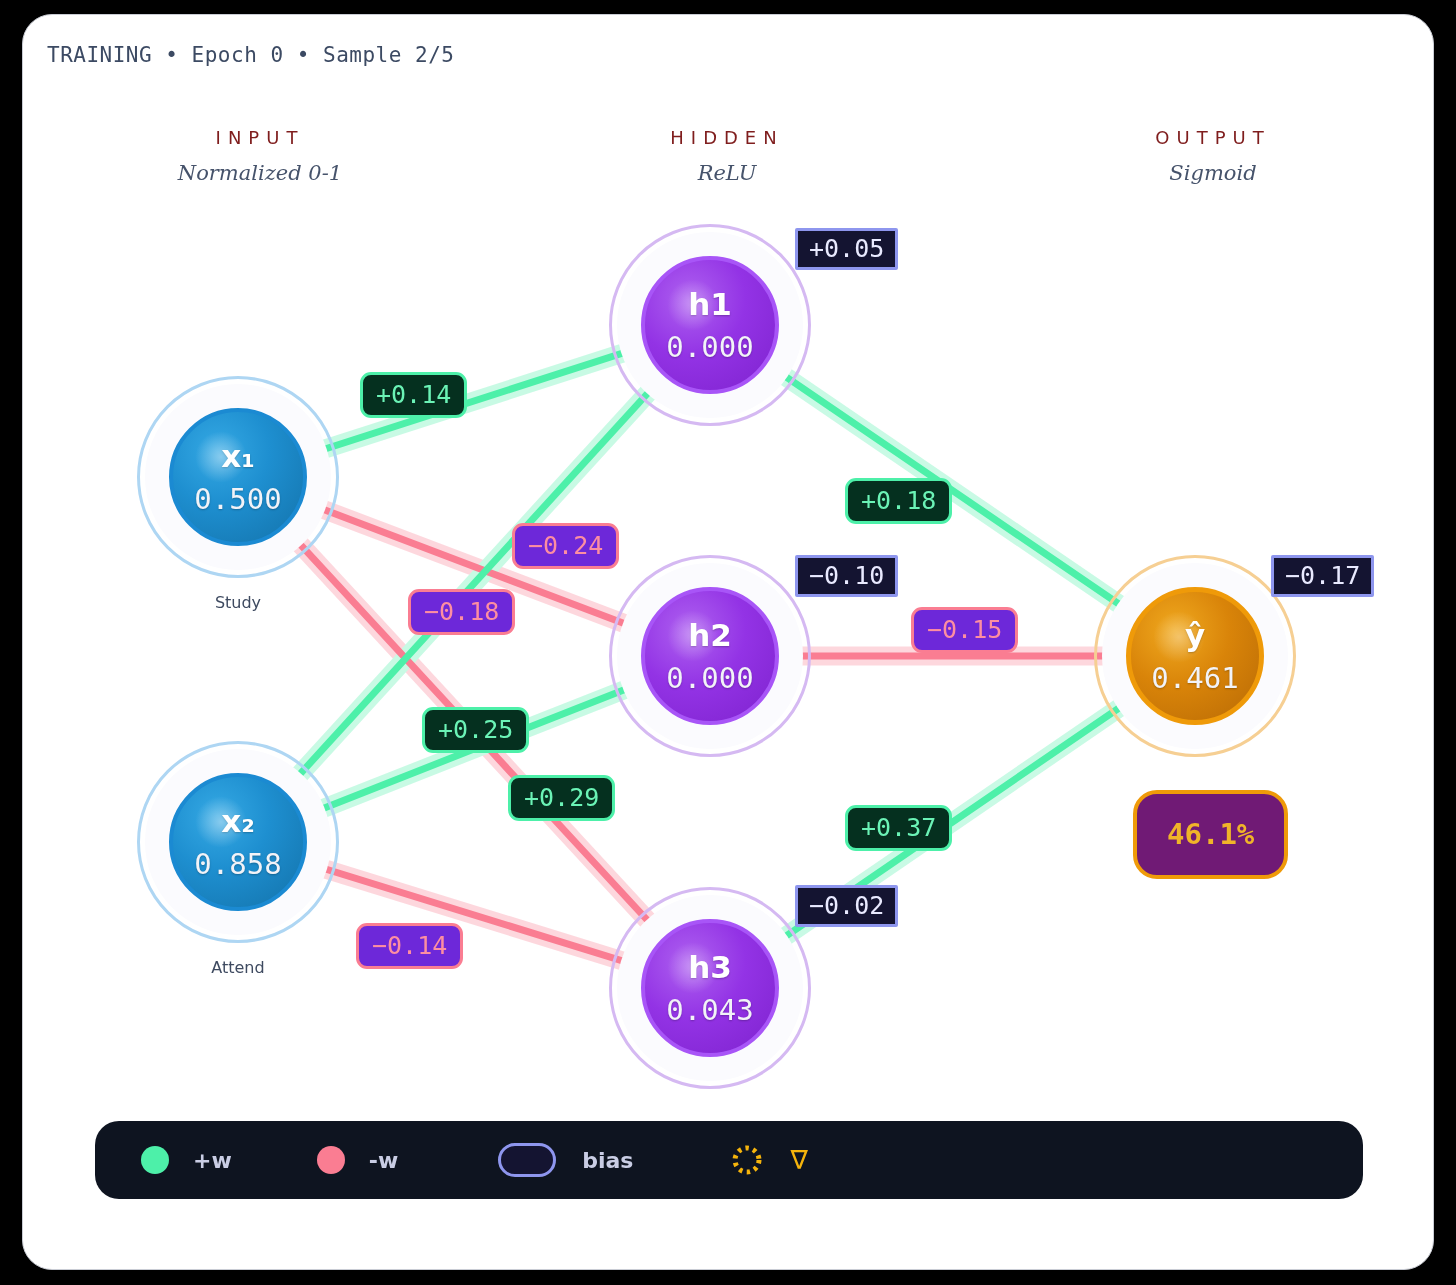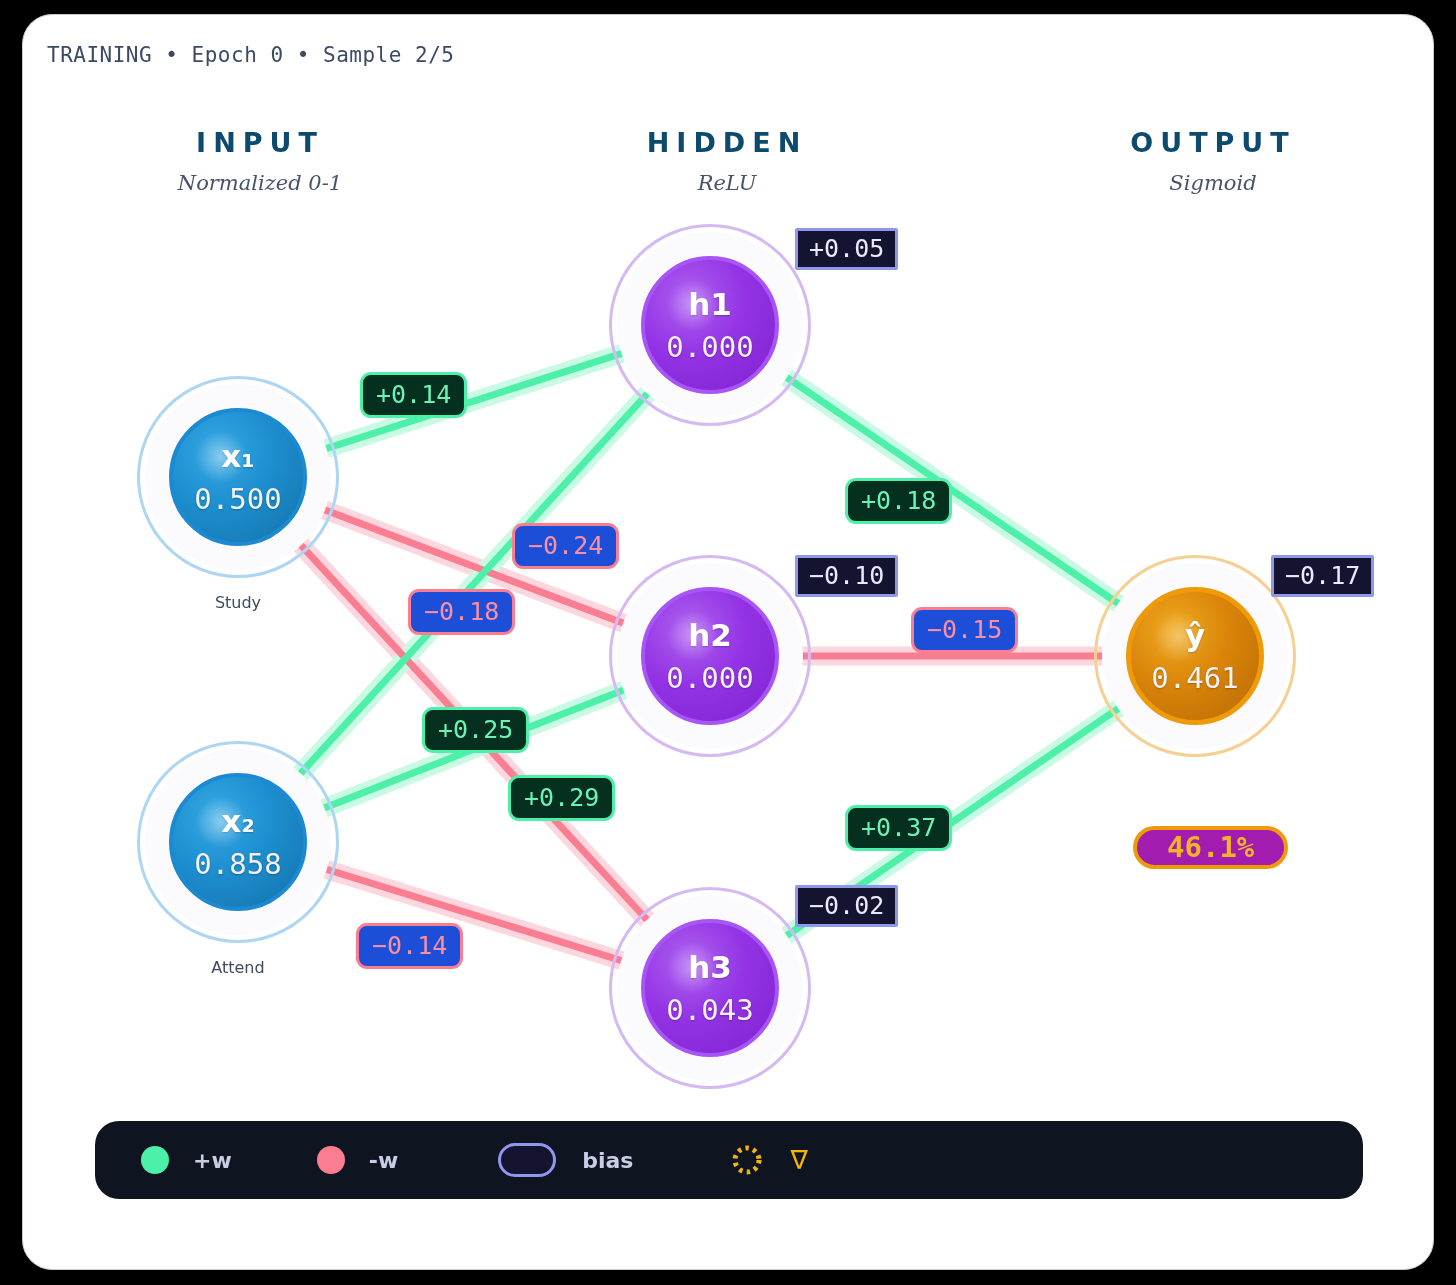--- a/index.html
+++ b/index.html
@@ -8,21 +8,21 @@
 
   #card{position:absolute;left:22px;top:14px;width:1412px;height:1256px;
         background:#ffffff;border-radius:30px;border:1px solid #c9ccd4;
         box-sizing:border-box;overflow:hidden;}
 
   #status{position:absolute;left:24px;top:28px;
           font-family:"DejaVu Sans Mono","Liberation Mono",monospace;
           font-size:21px;letter-spacing:.5px;color:#3c4a63;white-space:pre;}
 
   .colhead{position:absolute;text-align:center;}
-  .colhead .t{font-size:27px;font-weight:700;letter-spacing:7px;color:#0c4a6e;}
+  .colhead .t{font-size:18px;font-weight:400;letter-spacing:7px;color:#7f1d1d;}
   .colhead .s{font-size:21px;font-style:italic;color:#46536b;margin-top:13px;
               font-family:"DejaVu Serif","Liberation Serif",serif;}
 
   #wires{position:absolute;left:0;top:0;width:1412px;height:1256px;}
 
   .node{position:absolute;border-radius:50%;box-sizing:border-box;
         display:flex;flex-direction:column;align-items:center;justify-content:center;}
   .ring{position:absolute;border-radius:50%;box-sizing:border-box;}
   .halo{position:absolute;border-radius:50%;background:#fbfbfe;}
   .gloss{position:absolute;border-radius:50%;pointer-events:none;}
@@ -35,26 +35,26 @@
 
   .bias{position:absolute;background:#141431;border:3px solid #8e96ee;
         border-radius:2px;padding:5px 11px 6px;
         font-family:"DejaVu Sans Mono","Liberation Mono",monospace;
         font-size:25px;color:#e9eaff;line-height:1;white-space:nowrap;}
 
   .w{position:absolute;border-radius:11px;padding:7px 13px 8px;
      font-family:"DejaVu Sans Mono","Liberation Mono",monospace;
      font-size:25px;line-height:1;white-space:nowrap;border:3px solid;}
   .wpos{background:#05301f;border-color:#4df0a9;color:#6bf3b6;}
-  .wneg{background:#1d4ed8;border-color:#fa7d92;color:#fd8ea1;}
-
-  #pct{position:absolute;background:#a21caf;border:4px solid #ef9a09;
-       border-radius:24px;padding:3px 30px;
+  .wneg{background:#6d28d9;border-color:#fa7d92;color:#fd8ea1;}
+
+  #pct{position:absolute;background:#701a75;border:4px solid #ef9a09;
+       border-radius:24px;padding:26px 30px;
        font-family:"DejaVu Sans Mono","Liberation Mono",monospace;
-       font-size:29px;font-weight:700;color:#f0b429;line-height:1;margin-top:36px;}
+       font-size:29px;font-weight:700;color:#f0b429;line-height:1;}
 
   #legend{position:absolute;left:72px;top:1106px;width:1268px;height:78px;
           background:#0e1420;border-radius:24px;display:flex;align-items:center;}
   .lgi{display:flex;align-items:center;}
   .dot{width:28px;height:28px;border-radius:50%;}
   .lgt{font-size:22px;color:#c9cde4;font-weight:600;}
   .bpill{width:58px;height:34px;border-radius:17px;background:#141431;
          border:3px solid #8e96ee;box-sizing:border-box;}
   .nabla{font-size:26px;color:#f5b40c;line-height:1;}
 </style>

